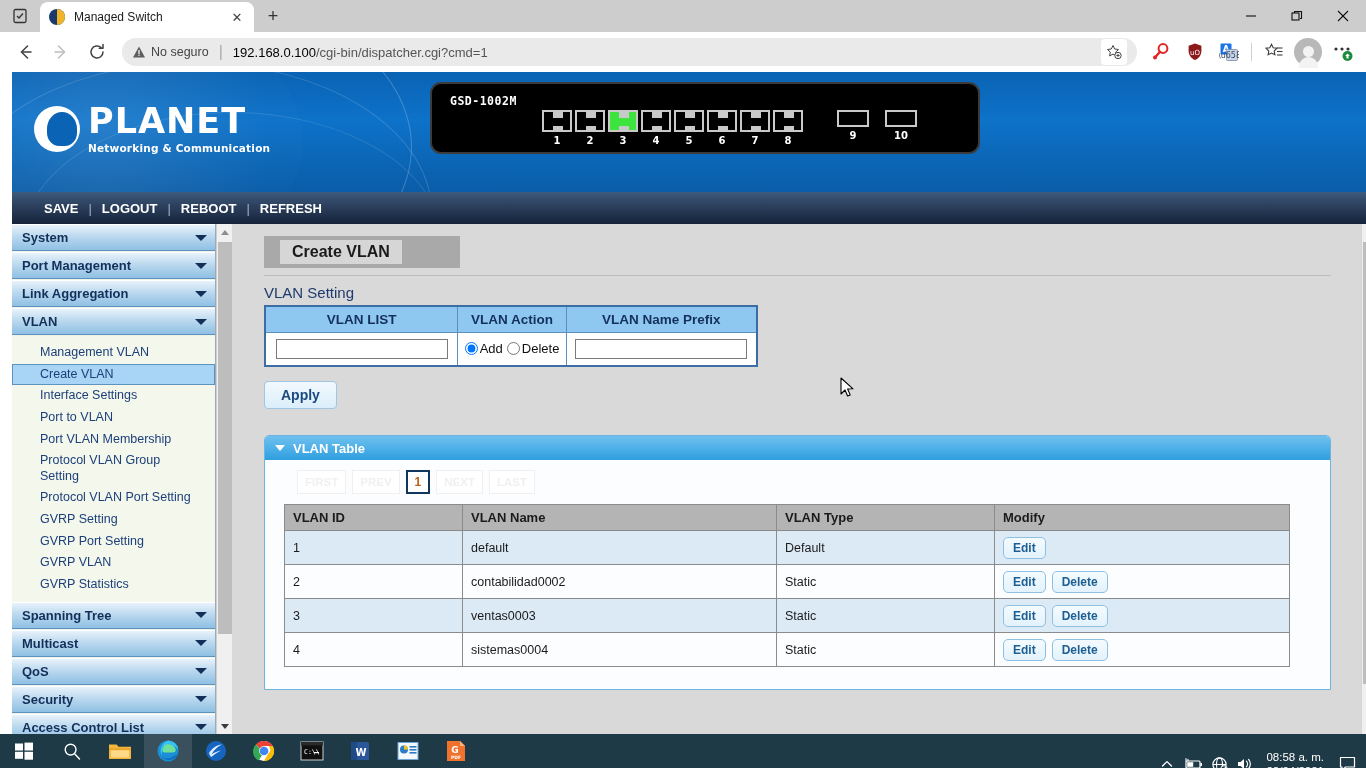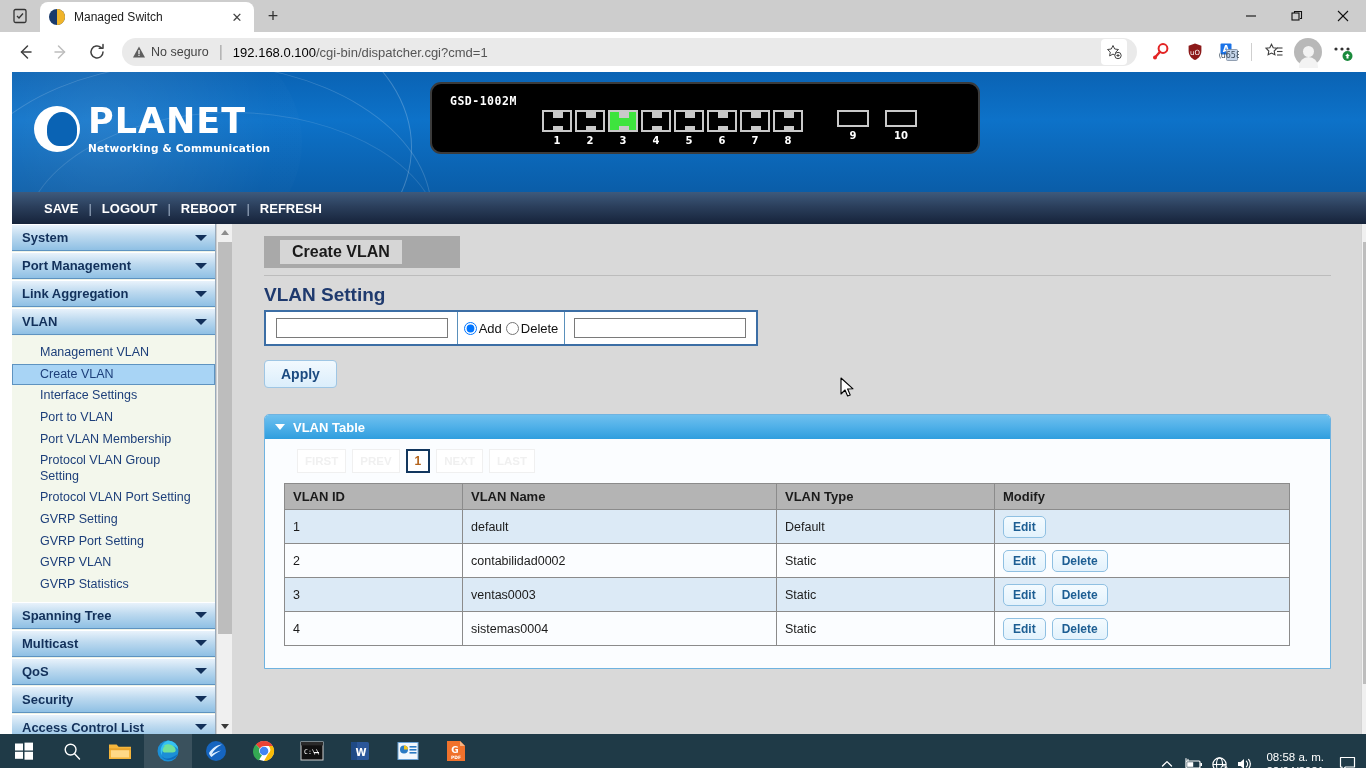--- a/index.html
+++ b/index.html
@@ -248,21 +248,21 @@
     background: #a9a9a9; display: flex; align-items: center;
   }
   .page-title-inner {
     margin-left: 16px; background: #d6d6d6; height: 24px; padding: 0 12px;
     display: flex; align-items: center;
   }
   .page-title-inner span { font-size: 16px; font-weight: bold; color: #1a1a1a; }
   .hr-line { margin: 7px 30px 0 32px; height: 1px; background: #bcbcbc; }
 
   .section-title {
-    margin: 8px 0 4px 32px; font-size: 19px; font-weight: bold; color: #1f3a6e;
+    margin: 8px 0 4px 32px; font-size: 15px; font-weight: normal; color: #1f3a6e;
   }
 
   .setting-table {
     margin-left: 32px; width: 494px; border-collapse: collapse;
     border: 2px solid #3c6ea5; background: #ffffff;
   }
   .setting-table th {
     background: #8ec8f0; border: 1px solid #5a90bb; height: 26px;
     font-size: 13.5px; font-weight: bold; color: #15305c;
   }
@@ -640,20 +640,25 @@
             <div class="page-title-inner">
               <span>Create VLAN</span>
             </div>
           </div>
           <div class="hr-line"></div>
 
           <div class="section-title">VLAN Setting</div>
 
           <table class="setting-table">
             <tbody>
+                <tr>
+              <th style="width:192px">VLAN LIST</th>
+              <th style="width:108px">VLAN Action</th>
+              <th style="width:190px">VLAN Name Prefix</th>
+            </tr>
             <tr>
               <td>
                 <input class="txt-input" type="text" value="" style="">
               </td>
               <td>
                 <div class="radio-cell">
                   <label>
                     <input type="radio" name="vlanaction" checked="" style="">
                     <span>Add</span>
                   </label>

